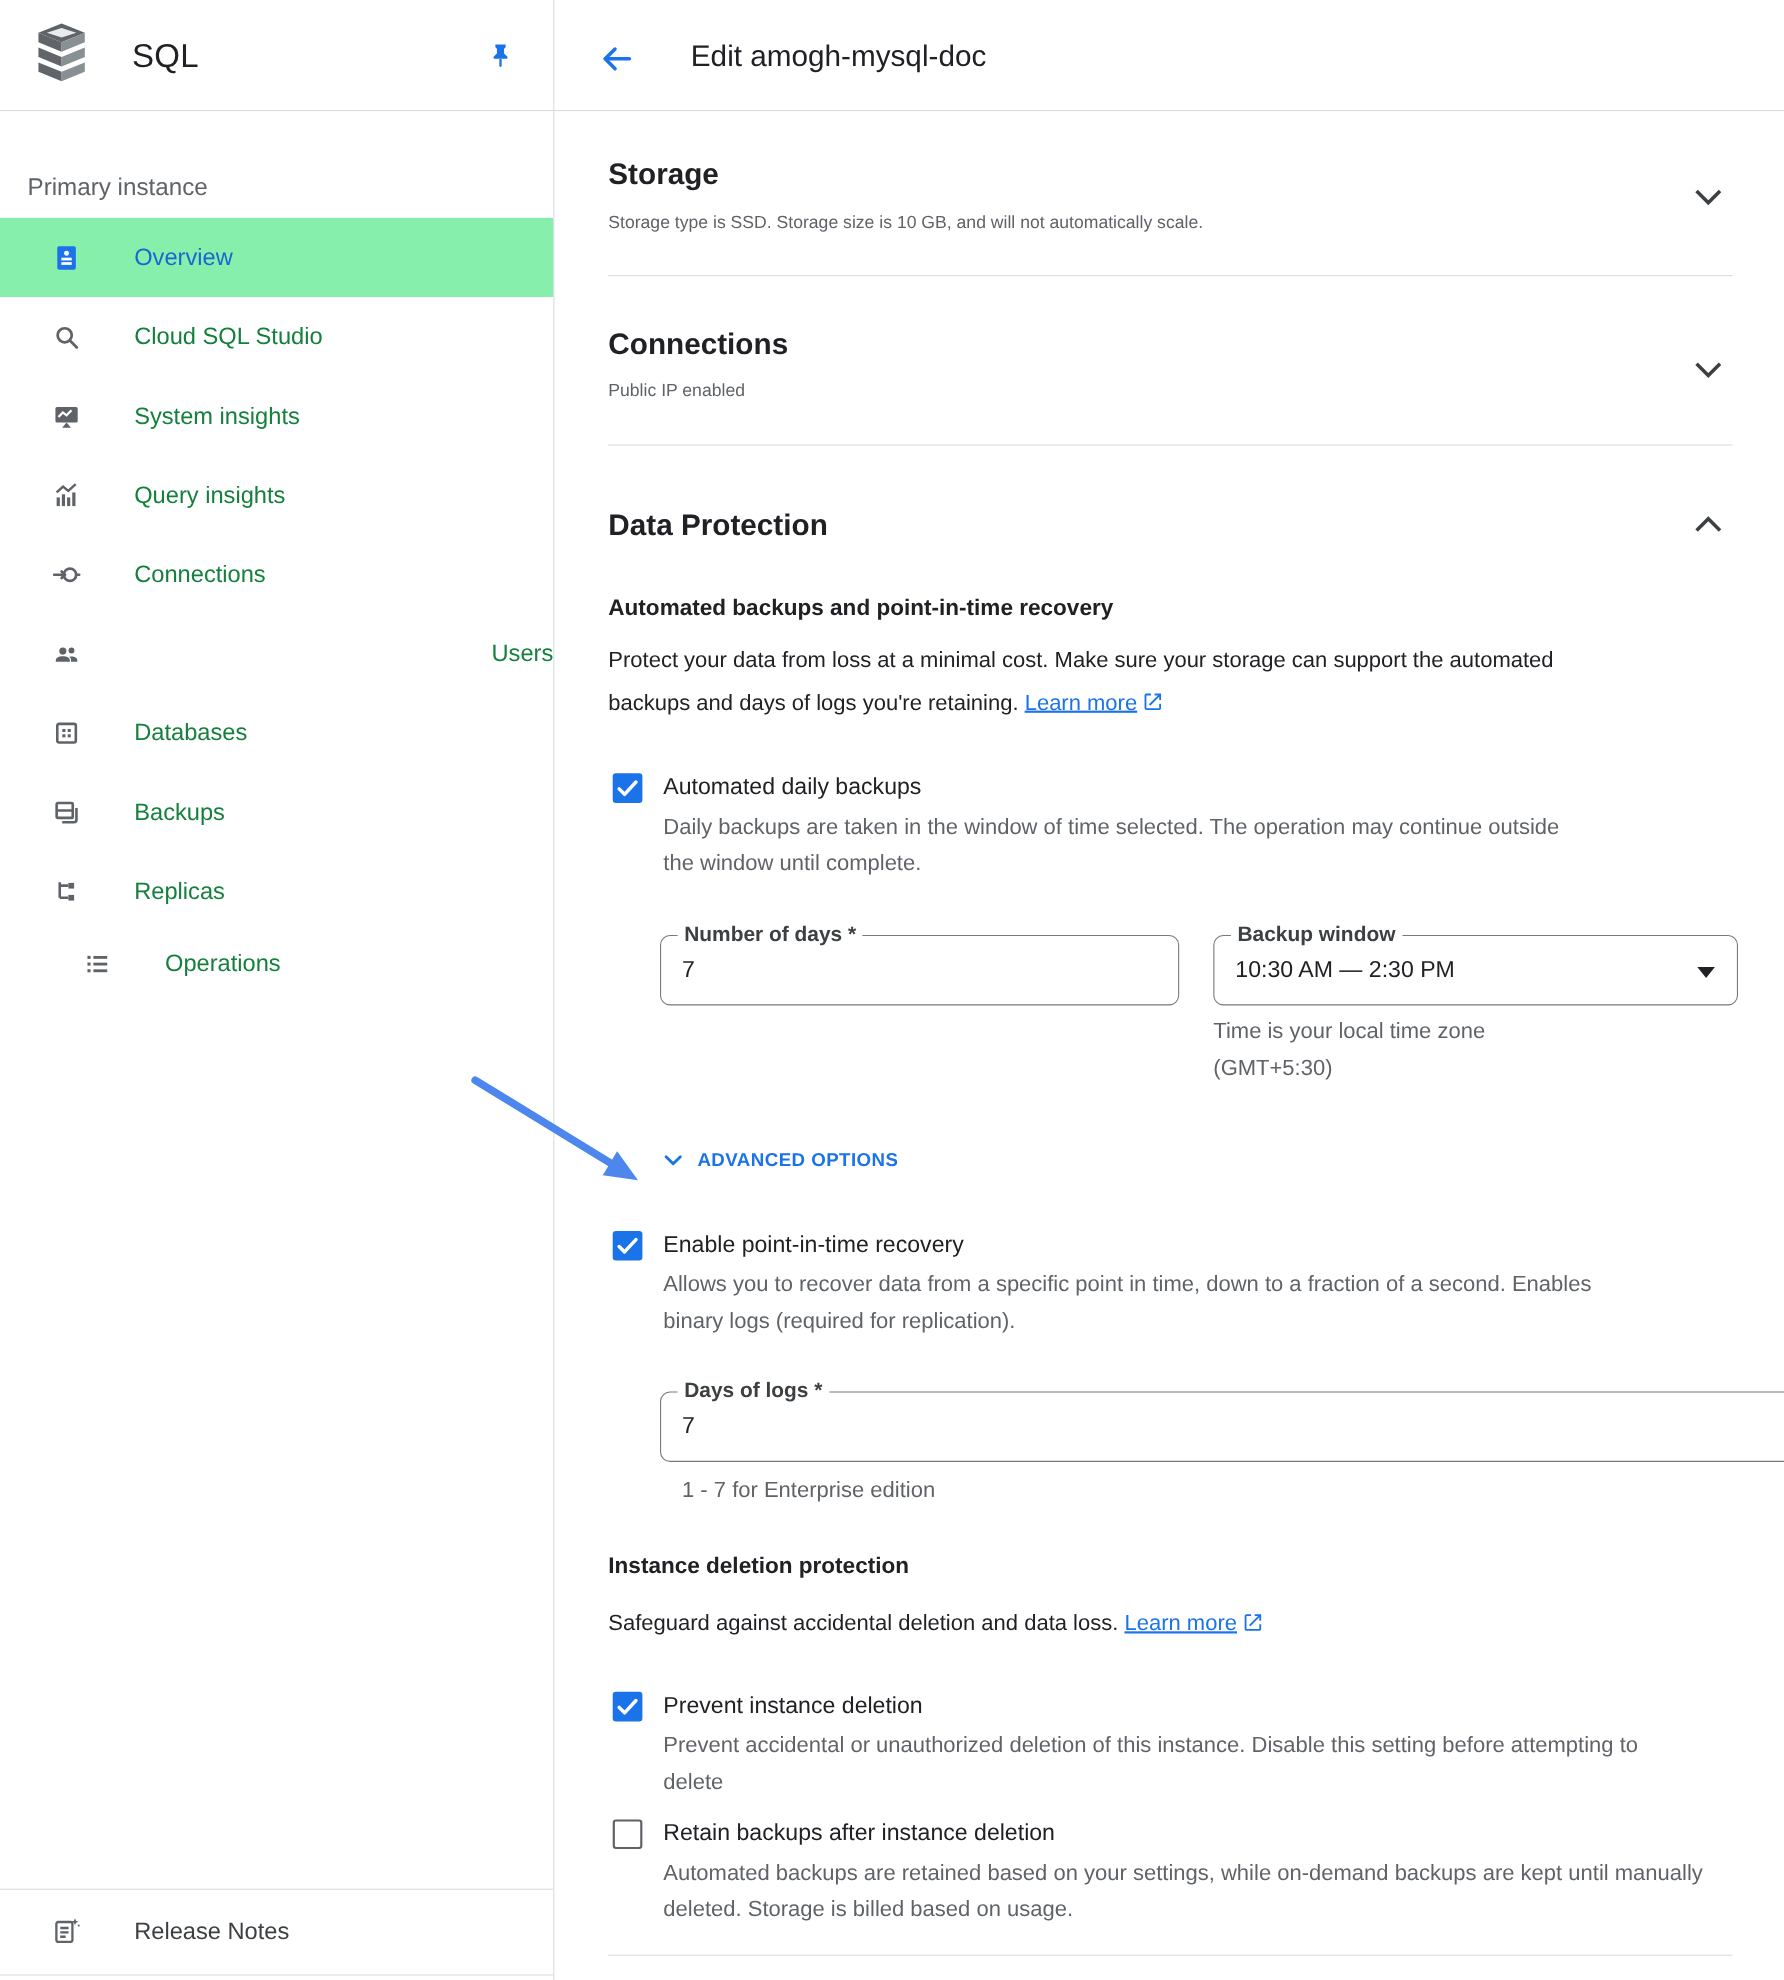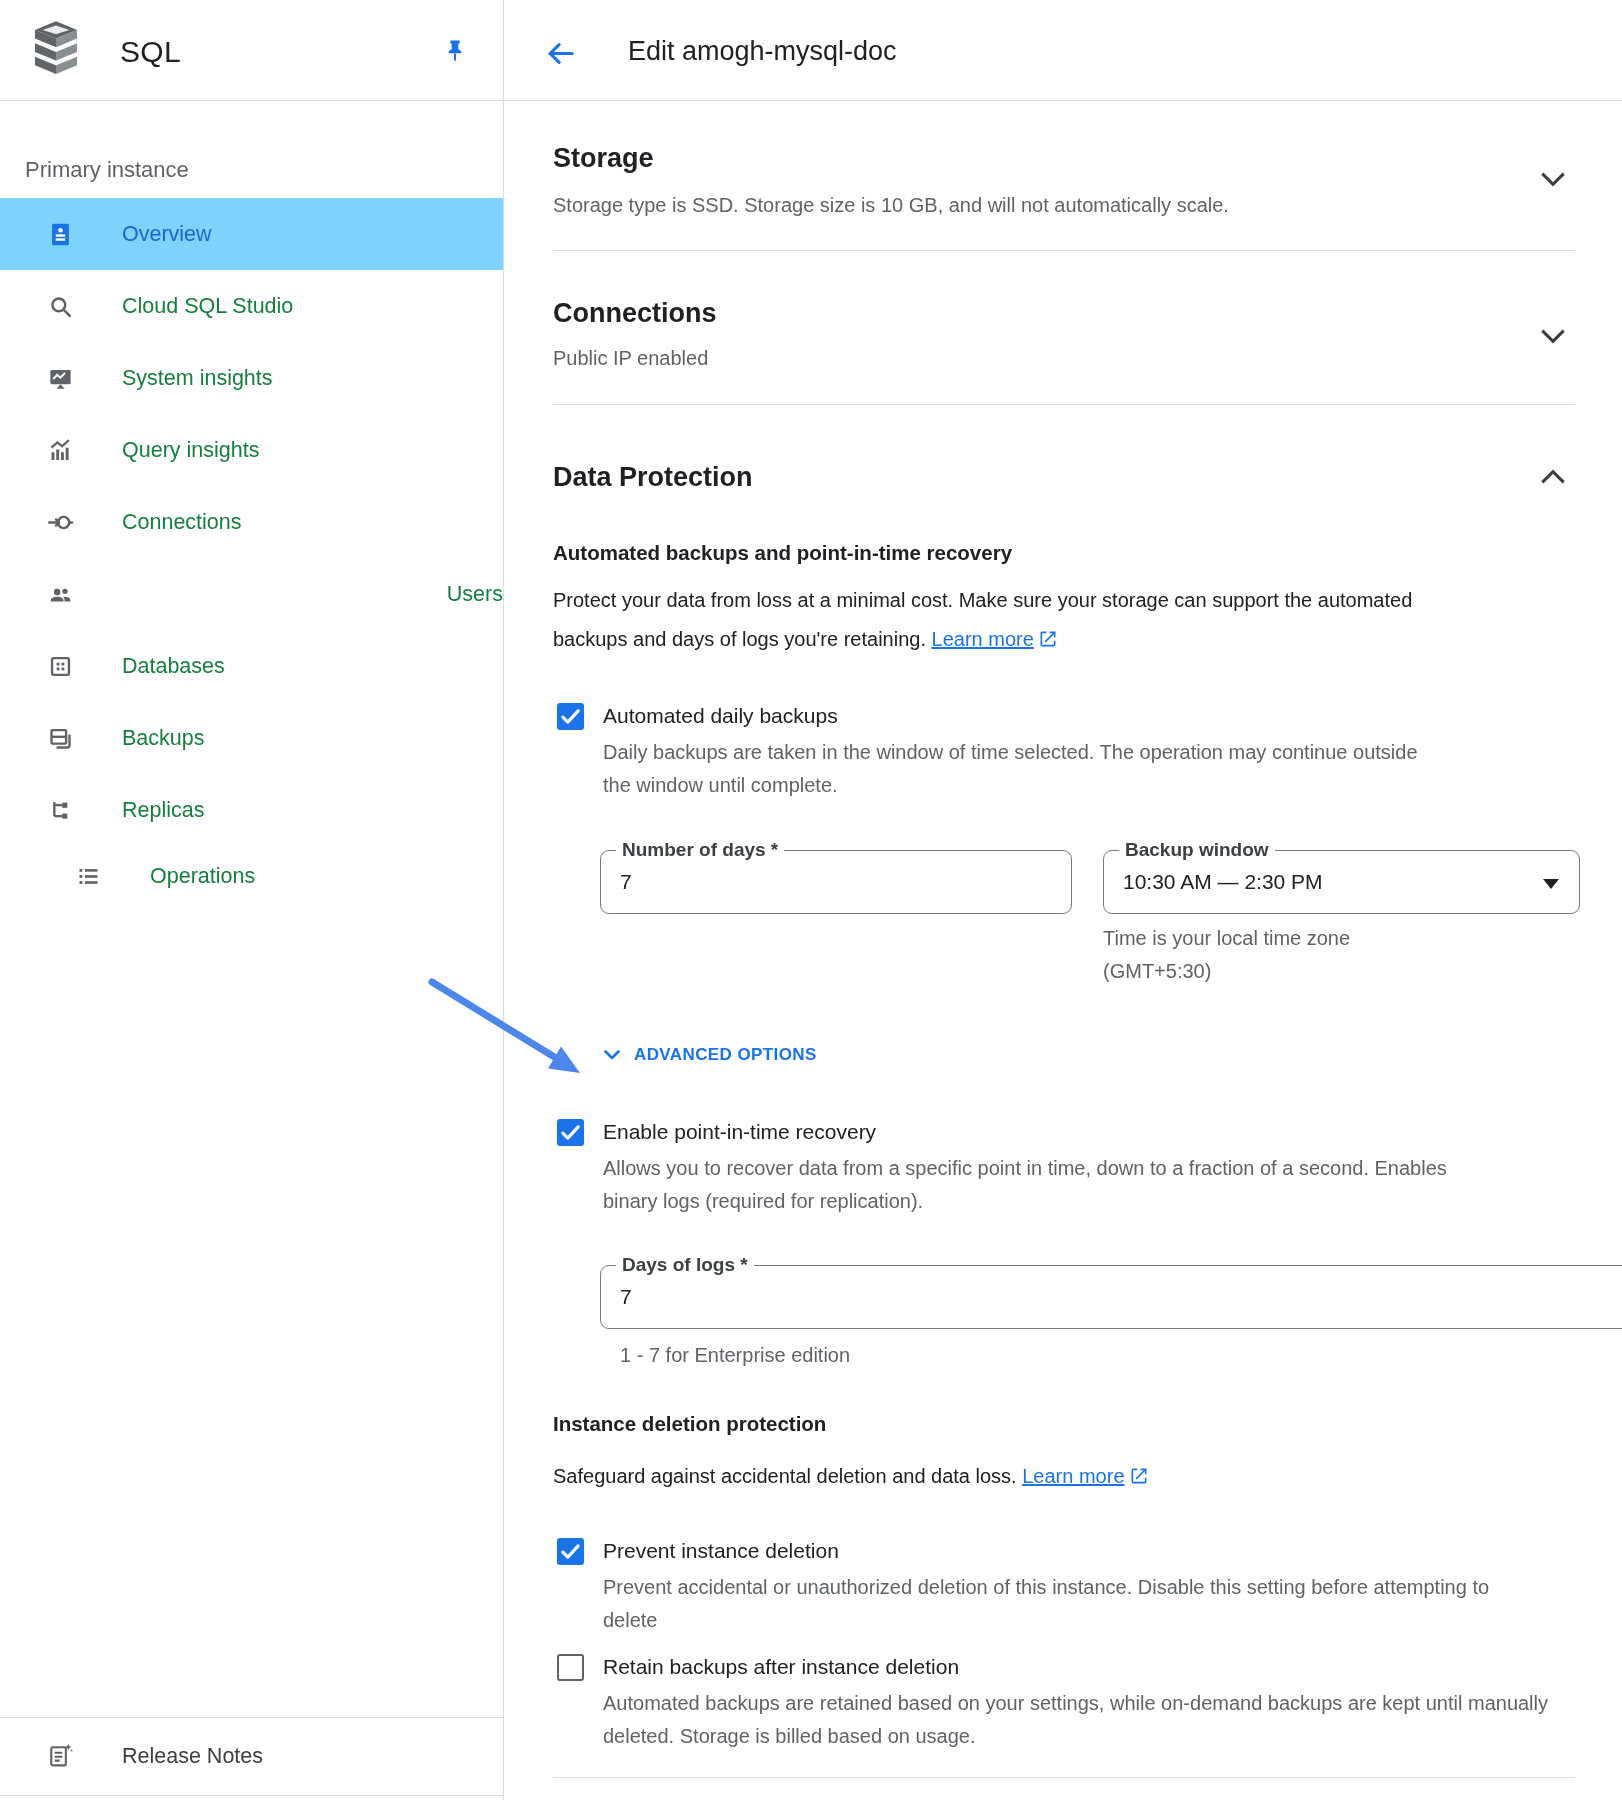--- a/index.html
+++ b/index.html
@@ -8,32 +8,32 @@
   .abs{position:absolute;}
   .hline{position:absolute;height:1px;background:#dadce0;}
   .vline{position:absolute;width:1px;background:#dadce0;}
 
   
   .sb-title{left:120px;top:35px;font-size:30px;color:#202124;letter-spacing:.3px;}
   .sb-section-label{left:25px;top:157px;font-size:22px;color:#5f6368;}
   .sb-item{left:0;width:503px;height:72px;display:flex;align-items:center;cursor:pointer;}
   .sb-item .ic{margin-left:46px;width:28px;height:28px;flex:0 0 28px;display:flex;align-items:center;justify-content:center;}
   .sb-item .lbl{margin-left:48px;font-size:21.5px;color:#15803d;}
-  .sb-item.selected{background:#7dd3fc;}
+  .sb-item.selected{background:#86efac;}
   .sb-item.selected .lbl{color:#1967d2;}
   .sb-footer{left:0;top:1717px;width:503px;height:78px;display:flex;align-items:center;cursor:pointer;}
   .sb-footer .ic{margin-left:46px;width:28px;height:28px;}
   .sb-footer .lbl{margin-left:48px;font-size:21.5px;color:#3c4043;}
 
   
   .hdr-title{left:628px;top:36px;font-size:27px;color:#202124;}
 
   
   .sec-title{font-size:27px;font-weight:700;color:#202124;left:553px;}
-  .sec-desc{font-size:20px;color:#5f6368;left:553px;}
+  .sec-desc{font-size:16px;color:#5f6368;left:553px;}
   .chev-btn{left:1536px;width:34px;height:30px;cursor:pointer;display:flex;align-items:center;justify-content:center;}
   .sub-heading{left:553px;font-size:20.5px;font-weight:700;color:#202124;}
   .para{left:553px;font-size:20px;line-height:39px;color:#202124;}
   .link{color:#1a73e8;text-decoration:underline;cursor:pointer;white-space:nowrap;}
   .ext-ic{display:inline-block;vertical-align:-3px;margin-left:4px;}
 
   
   .cb-box{width:27px;height:27px;border-radius:3px;left:557px;cursor:pointer;box-sizing:border-box;}
   .cb-box.checked{background:#1a73e8;}
   .cb-box.unchecked{background:#fff;border:2.5px solid #5f6368;}

